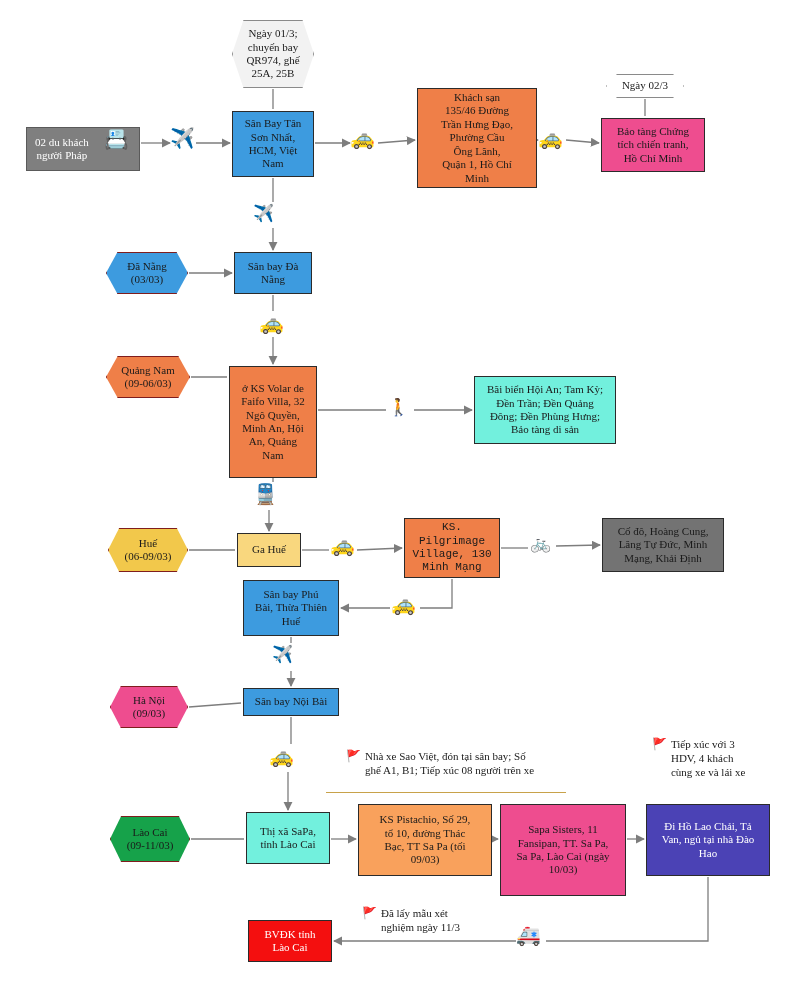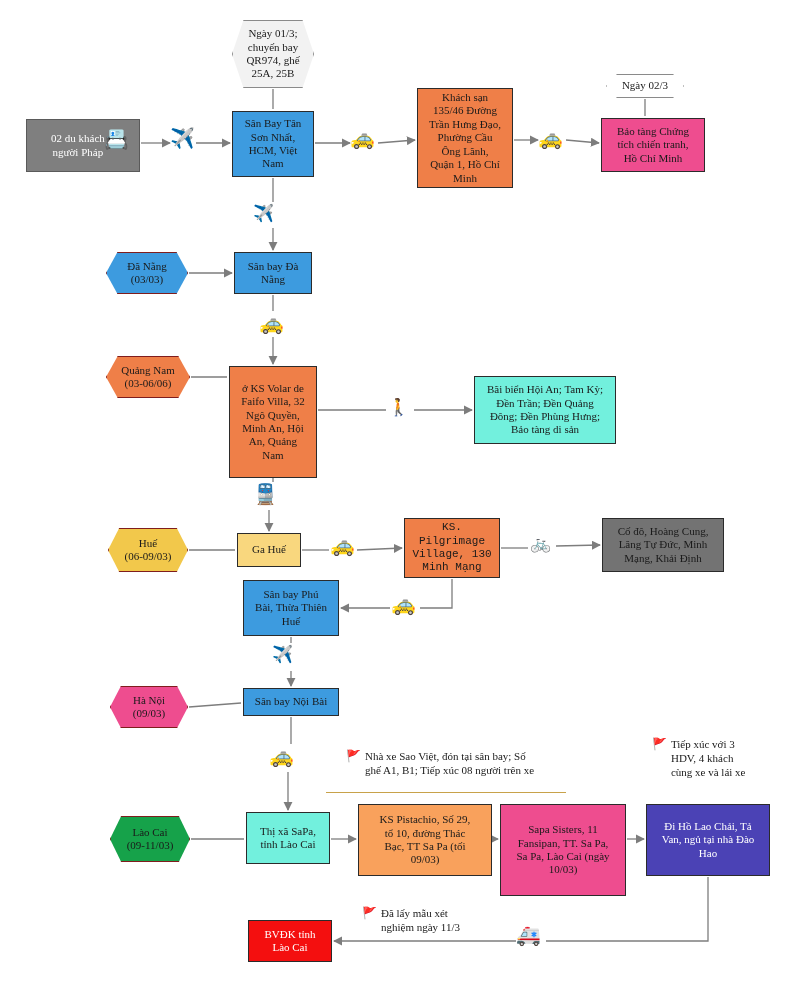--- a/index.html
+++ b/index.html
@@ -136,40 +136,40 @@
 
       <path d="M 331 839 L 356 839"></path>
       <path d="M 493 839 L 498 839"></path>
       <path d="M 627 839 L 644 839"></path>
 
       <path d="M 708 877 L 708 941 L 546 941" marker-end="none"></path>
       <path d="M 516 941 L 334 941"></path>
     </g>
   </svg>
 
-  <div class="node box" style="left:26px;top:119px;width:114px;height:53px;background:#7f7f7f;color:#ffffff;border-color:#5a5a5a;justify-content:flex-start;padding-left:24px;">
+  <div class="node box" style="left:26px;top:127px;width:114px;height:44px;background:#7f7f7f;color:#ffffff;border-color:#5a5a5a;justify-content:flex-start;padding-left:8px;">
     <span style="white-space:pre-line;">02 du khách
 người Pháp</span>
   </div>
 
   <div class="node hex" style="left:232px;top:20px;width:82px;height:68px;background:#f2f2f2;border-color:#8a8a8a;">
     <span style="white-space:pre-line;">Ngày 01/3;
 chuyến bay
 QR974, ghế
 25A, 25B</span>
   </div>
 
   <div class="node box" style="left:232px;top:111px;width:82px;height:66px;background:#3d9bdf;">
     <span style="white-space:pre-line;">Sân Bay Tân
 Sơn Nhất,
 HCM, Việt
 Nam</span>
   </div>
 
-  <div class="node box" style="left:417px;top:88px;width:96px;height:100px;background:#ef7f48;">
+  <div class="node box" style="left:417px;top:88px;width:120px;height:100px;background:#ef7f48;">
     <span style="white-space:pre-line;">Khách sạn
 135/46 Đường
 Trần Hưng Đạo,
 Phường Cầu
 Ông Lãnh,
 Quận 1, Hồ Chí
 Minh</span>
   </div>
 
   <div class="node hex" style="left:606px;top:74px;width:78px;height:24px;background:#ffffff;border-color:#8a8a8a;">
@@ -187,21 +187,21 @@
 (03/03)</span>
   </div>
 
   <div class="node box" style="left:234px;top:252px;width:78px;height:42px;background:#3d9bdf;">
     <span style="white-space:pre-line;">Sân bay Đà
 Nẵng</span>
   </div>
 
   <div class="node hex" style="left:106px;top:356px;width:84px;height:42px;background:#ef7f48;">
     <span style="white-space:pre-line;">Quảng Nam
-(03-06/06)</span>
+(09-06/03)</span>
   </div>
 
   <div class="node box" style="left:229px;top:366px;width:88px;height:112px;background:#ef7f48;">
     <span style="white-space:pre-line;">ở KS Volar de
 Faifo Villa, 32
 Ngô Quyền,
 Minh An, Hội
 An, Quảng
 Nam</span>
   </div>

